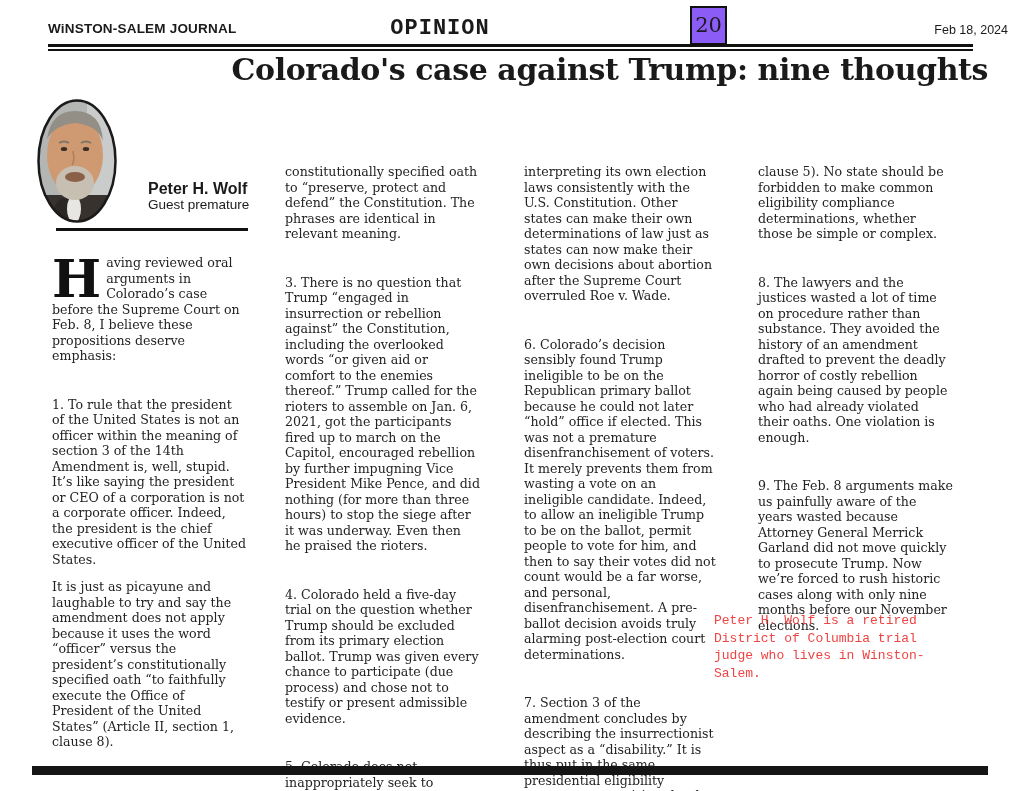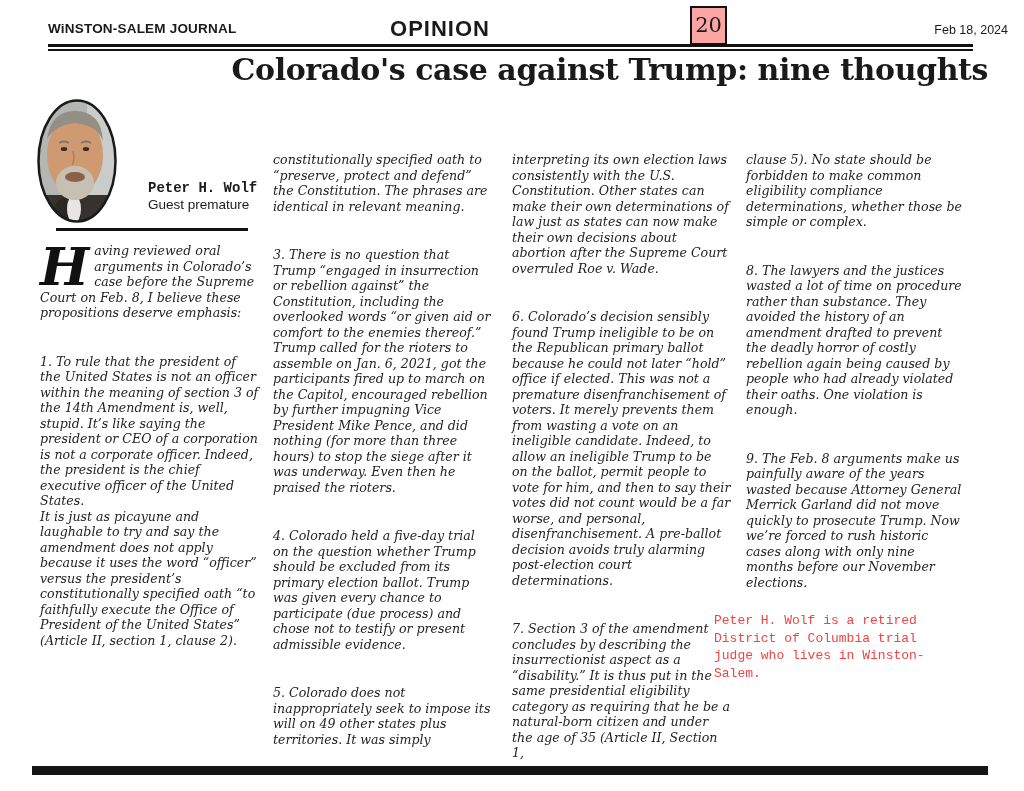--- a/index.html
+++ b/index.html
@@ -8,62 +8,62 @@
     overflow:hidden;color:#1a1a1a;font-family:"DejaVu Serif",serif;padding-left:36px;
   }
   
   .mast-name{
     position:absolute;left:48px;top:21px;
     font-family:"Liberation Sans",sans-serif;font-weight:bold;
     font-size:13.5px;letter-spacing:.2px;white-space:nowrap;
   }
   .mast-section{
     position:absolute;left:0;width:880px;top:16px;text-align:center;
-    font-family:Liberation Sans, sans-serif;font-weight:bold;font-size:22px;
+    font-family:Liberation Mono, monospace;font-weight:bold;font-size:22px;
     letter-spacing:1px;
   }
   .page-box{
     position:absolute;left:690px;top:6px;width:33px;height:35px;
-    border:2.5px solid #111;background:#fca5a5;text-align:center;
+    border:2.5px solid #111;background:#8b5cf6;text-align:center;
     font-family:"DejaVu Serif",serif;font-size:21px;line-height:35px;
   }
   .mast-date{
     position:absolute;right:52px;top:23px;
     font-family:"Liberation Sans",sans-serif;font-size:12.5px;white-space:nowrap;
   }
   .rule-thick{position:absolute;left:48px;width:925px;top:44px;height:2.5px;background:#111;}
   .rule-thin{position:absolute;left:48px;width:925px;top:49px;height:1.5px;background:#111;}
   
   .headline{
     position:absolute;left:48px;top:52px;width:940px;
     font-family:"DejaVu Serif",serif;font-weight:bold;font-size:30px;
     letter-spacing:-.4px;white-space:nowrap;text-align:right;
   }
   
   .author-photo{position:absolute;left:37px;top:99px;width:80px;height:124px;}
   .author-name{
     position:absolute;left:148px;top:180px;
-    font-family:Liberation Mono, monospace;font-weight:bold;font-size:14px;
+    font-family:Liberation Sans, sans-serif;font-weight:bold;font-size:16px;
   }
   .author-role{
     position:absolute;left:148px;top:197px;
     font-family:"Liberation Sans",sans-serif;font-size:13.5px;
   }
   .author-rule{position:absolute;left:56px;top:228px;width:192px;height:2.5px;background:#111;}
   
   .col{
     position:absolute;width:219px;
     font-family:"DejaVu Serif",serif;font-size:12.6px;line-height:15.5px;
     color:#232323;
   }
   .col1{left:40px;top:243px;}
   .col2{left:273px;top:152px;}
   .col3{left:512px;top:152px;}
   .col4{left:746px;top:152px;}
-  .col p{margin:0;font-style:italic;}
+  .col p{margin:12px;}
   .col p.gap{margin-top:33px;}
   .dropcap{
     float:left;font-family:"DejaVu Serif",serif;font-weight:bold;
     font-size:52px;line-height:41px;padding:3px 5px 0 0;color:#111;
   }
   
   .bio{
     position:absolute;left:714px;top:612px;width:225px;
     font-family:Liberation Mono, monospace;font-size:13px;line-height:17.5px;
     color:#ef4444;
@@ -111,21 +111,21 @@
       <ellipse cx="40" cy="62" rx="38.5" ry="60.5" fill="none" stroke="#1a1a1a" stroke-width="2.5"></ellipse>
     </svg>
   </div>
   <div class="author-name">Peter H. Wolf</div>
   <div class="author-role">Guest premature</div>
   <div class="author-rule"></div>
 
   <div class="col col1">
     <p><span class="dropcap">H</span><span>aving reviewed oral arguments in Colorado’s case before the Supreme Court on Feb. 8, I believe these propositions deserve emphasis:</span></p>
     <p class="gap">1. To rule that the president of the United States is not an officer within the meaning of section 3 of the 14th Amendment is, well, stupid. It’s like saying the president or CEO of a corporation is not a corporate officer. Indeed, the president is the chief executive officer of the United States.</p>
-    <p>It is just as picayune and laughable to try and say the amendment does not apply because it uses the word “officer” versus the president’s constitutionally specified oath “to faithfully execute the Office of President of the United States” (Article II, section 1, clause 2).</p>
+    <p>It is just as picayune and laughable to try and say the amendment does not apply because it uses the word “officer” versus the president’s constitutionally specified oath “to faithfully execute the Office of President of the United States” (Article II, section 1, clause 8).</p>
   </div>
 
   <div class="col col2">
     <p>constitutionally specified oath to “preserve, protect and defend” the Constitution. The phrases are identical in relevant meaning.</p>
     <p class="gap">3. There is no question that Trump “engaged in insurrection or rebellion against” the Constitution, including the overlooked words “or given aid or comfort to the enemies thereof.” Trump called for the rioters to assemble on Jan. 6, 2021, got the participants fired up to march on the Capitol, encouraged rebellion by further impugning Vice President Mike Pence, and did nothing (for more than three hours) to stop the siege after it was underway. Even then he praised the rioters.</p>
     <p class="gap">4. Colorado held a five-day trial on the question whether Trump should be excluded from its primary election ballot. Trump was given every chance to participate (due process) and chose not to testify or present admissible evidence.</p>
     <p class="gap">5. Colorado does not inappropriately seek to impose its will on 49 other states plus territories. It was simply</p>
   </div>
 
   <div class="col col3">

